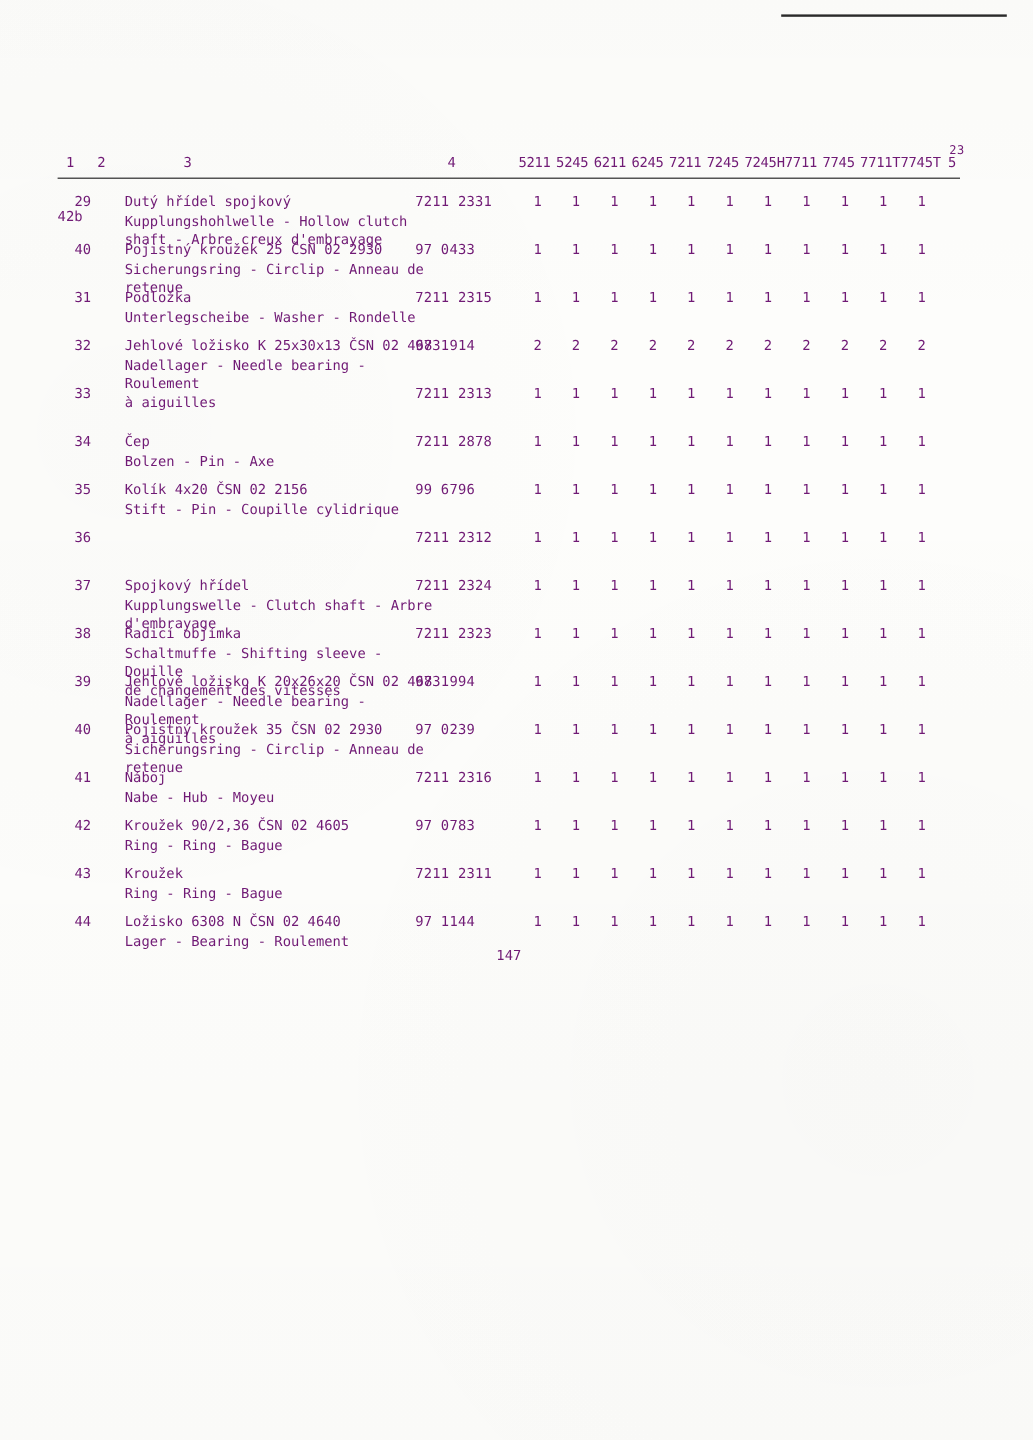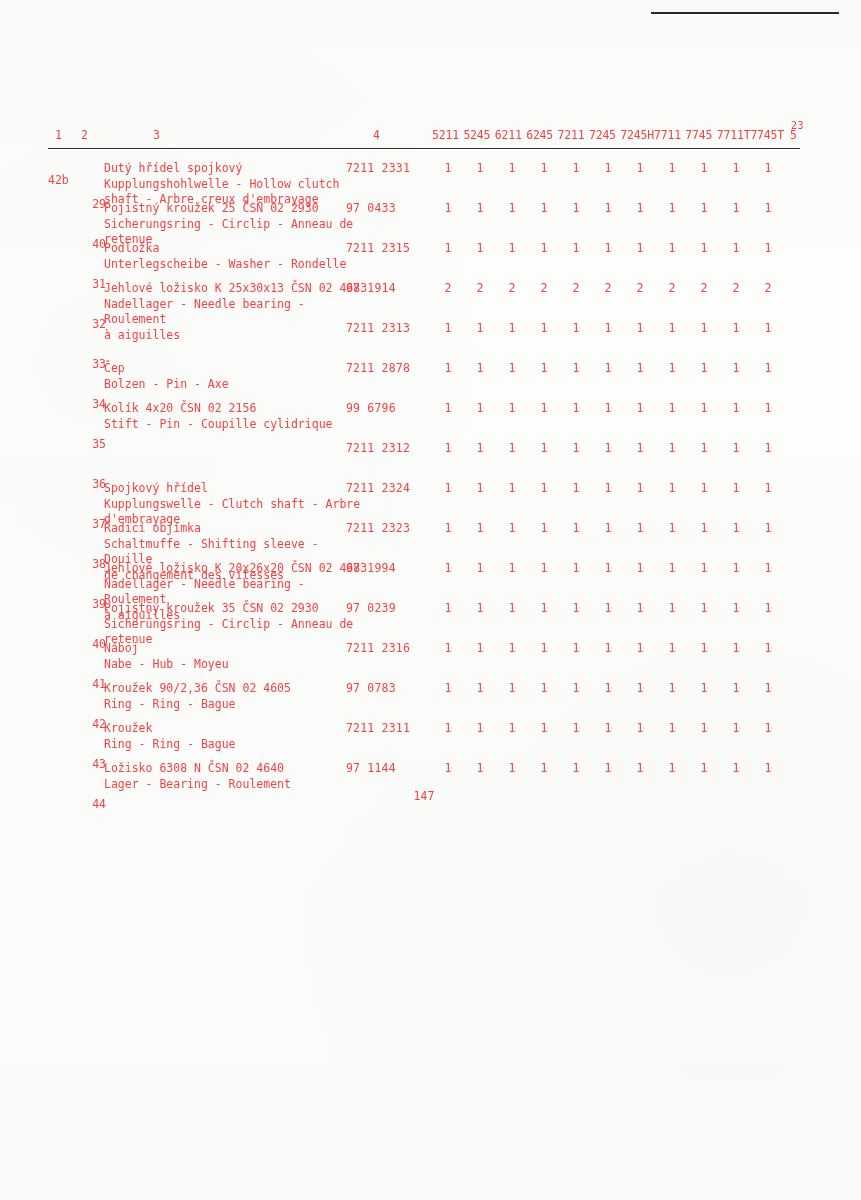--- a/index.html
+++ b/index.html
@@ -6,21 +6,21 @@
     margin: 0;
     padding: 0;
     background: #ffffff;
   }
   .page {
     position: relative;
     width: 861px;
     height: 1200px;
     background: #fdfdfb;
     font-family: "DejaVu Sans Mono", monospace;
-    color: #ef4444;
+    color: #701a75;
     overflow: hidden;
   }
   
   .page:before {
     content: "";
     position: absolute;
     inset: 0;
     background:
       radial-gradient(circle at 12% 30%, rgba(0,0,0,0.012), transparent 40%),
       radial-gradient(circle at 85% 75%, rgba(0,0,0,0.012), transparent 45%),
@@ -98,25 +98,24 @@
   }
   .row .pos1 {
     position: absolute;
     left: 0px;
     top: 12px;
     width: 30px;
     text-align: left;
   }
   .row .pos2 {
     position: absolute;
-    left: 28px;
+    left: 14px;
     top: 0;
     width: 30px;
-    text-align: right;
-    margin-top: 36px;
+    text-align: left;
   }
   .row .desc {
     position: absolute;
     left: 56px;
     top: 0;
     width: 270px;
     white-space: pre-line;
   }
   .row .part {
     position: absolute;

